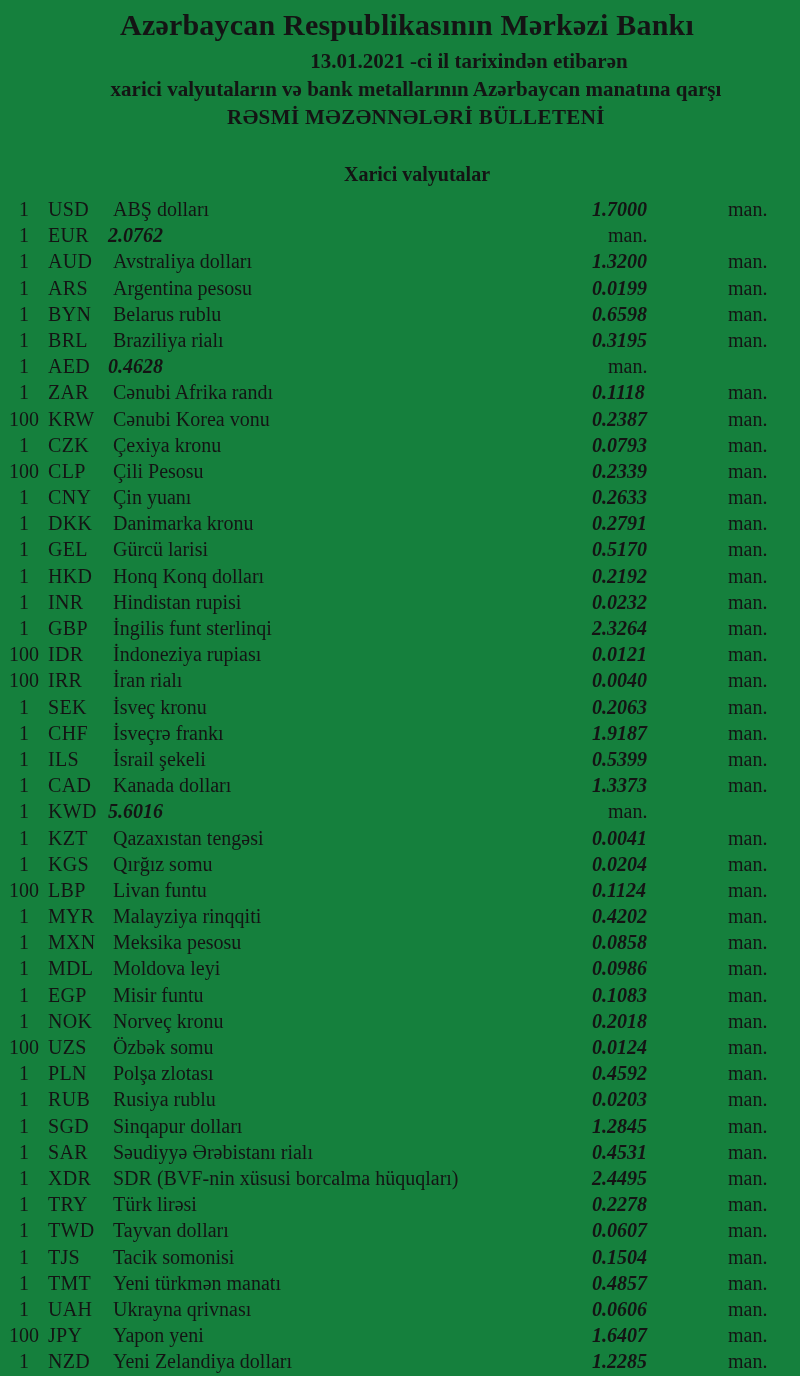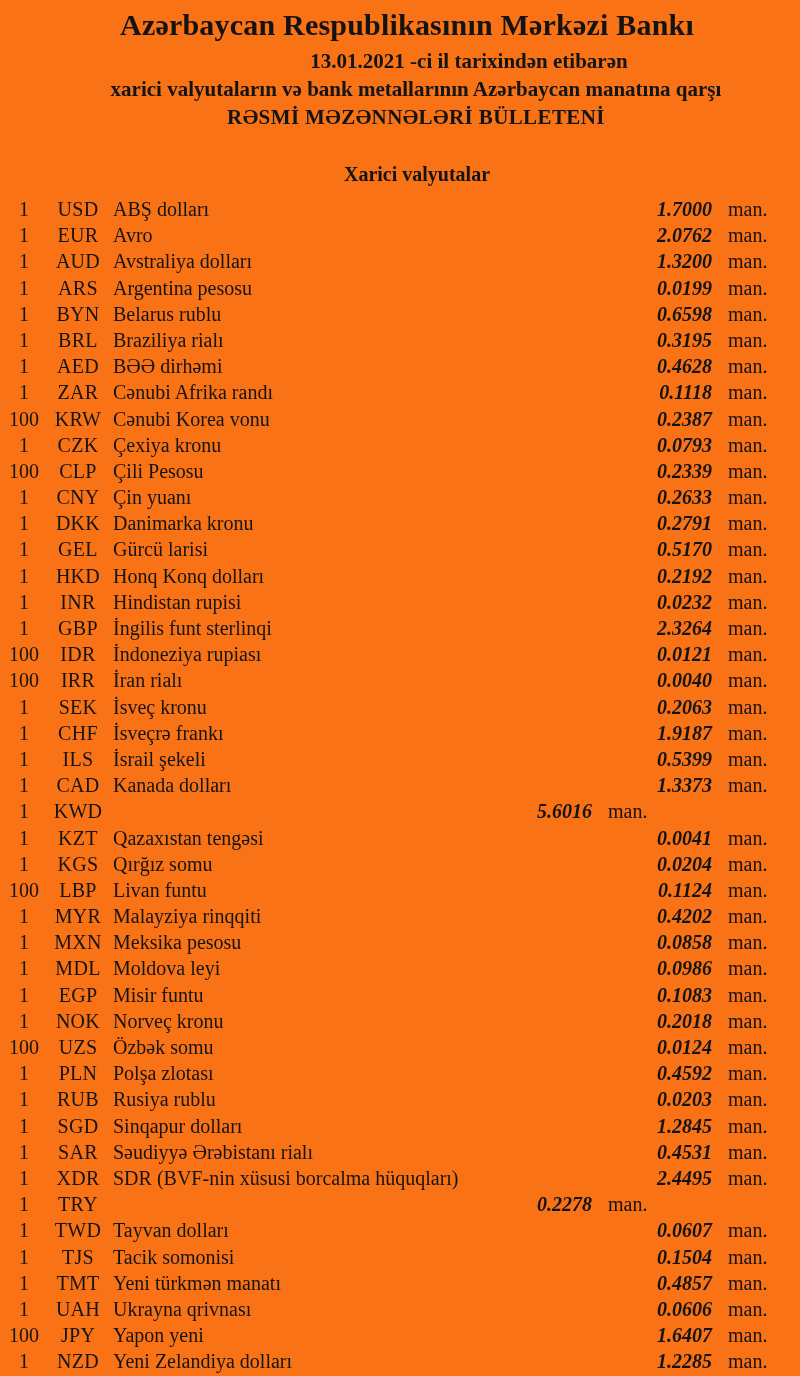--- a/index.html
+++ b/index.html
@@ -4,21 +4,21 @@
 <style>
   html, body {
     margin: 0;
     padding: 0;
     background: #ffffff;
   }
   .page {
     position: relative;
     width: 800px;
     height: 1376px;
-    background: #f97316;
+    background: #15803d;
     overflow: hidden;
     font-family: "Liberation Serif", serif;
     color: #141414;
   }
   .hline {
     position: absolute;
     left: 0;
     width: 800px;
     text-align: center;
     font-weight: 700;
@@ -63,32 +63,31 @@
     height: 26.2px;
     line-height: 26.2px;
     font-size: 20px;
     align-items: baseline;
   }
   .rate-row .qty {
     text-align: center;
     line-height: 26.2px;
   }
   .rate-row .code {
-    text-align: center;
+    text-align: left;
     line-height: 26.2px;
     letter-spacing: 0.3px;
   }
   .rate-row .name {
     padding-left: 5px;
     line-height: 26.2px;
     white-space: nowrap;
     overflow: hidden;
   }
   .rate-row .rate {
-    text-align: right;
     font-weight: 700;
     font-style: italic;
     line-height: 26.2px;
   }
   .rate-row .unit {
     padding-left: 16px;
     line-height: 26.2px;
   }
 </style>
 </head>
@@ -111,21 +110,20 @@
       <span class="qty">1</span>
       <span class="code">USD</span>
       <span class="name">ABŞ dolları</span>
       <span class="rate">1.7000</span>
       <span class="unit">man.</span>
     </div>
 
     <div class="rate-row">
       <span class="qty">1</span>
       <span class="code">EUR</span>
-      <span class="name">Avro</span>
       <span class="rate">2.0762</span>
       <span class="unit">man.</span>
     </div>
 
     <div class="rate-row">
       <span class="qty">1</span>
       <span class="code">AUD</span>
       <span class="name">Avstraliya dolları</span>
       <span class="rate">1.3200</span>
       <span class="unit">man.</span>
@@ -151,21 +149,20 @@
       <span class="qty">1</span>
       <span class="code">BRL</span>
       <span class="name">Braziliya rialı</span>
       <span class="rate">0.3195</span>
       <span class="unit">man.</span>
     </div>
 
     <div class="rate-row">
       <span class="qty">1</span>
       <span class="code">AED</span>
-      <span class="name">BƏƏ dirhəmi</span>
       <span class="rate">0.4628</span>
       <span class="unit">man.</span>
     </div>
 
     <div class="rate-row">
       <span class="qty">1</span>
       <span class="code">ZAR</span>
       <span class="name">Cənubi Afrika randı</span>
       <span class="rate">0.1118</span>
       <span class="unit">man.</span>
@@ -406,20 +403,21 @@
       <span class="qty">1</span>
       <span class="code">XDR</span>
       <span class="name">SDR (BVF-nin xüsusi borcalma hüquqları)</span>
       <span class="rate">2.4495</span>
       <span class="unit">man.</span>
     </div>
 
     <div class="rate-row">
       <span class="qty">1</span>
       <span class="code">TRY</span>
+      <span class="name">Türk lirəsi</span>
       <span class="rate">0.2278</span>
       <span class="unit">man.</span>
     </div>
 
     <div class="rate-row">
       <span class="qty">1</span>
       <span class="code">TWD</span>
       <span class="name">Tayvan dolları</span>
       <span class="rate">0.0607</span>
       <span class="unit">man.</span>

